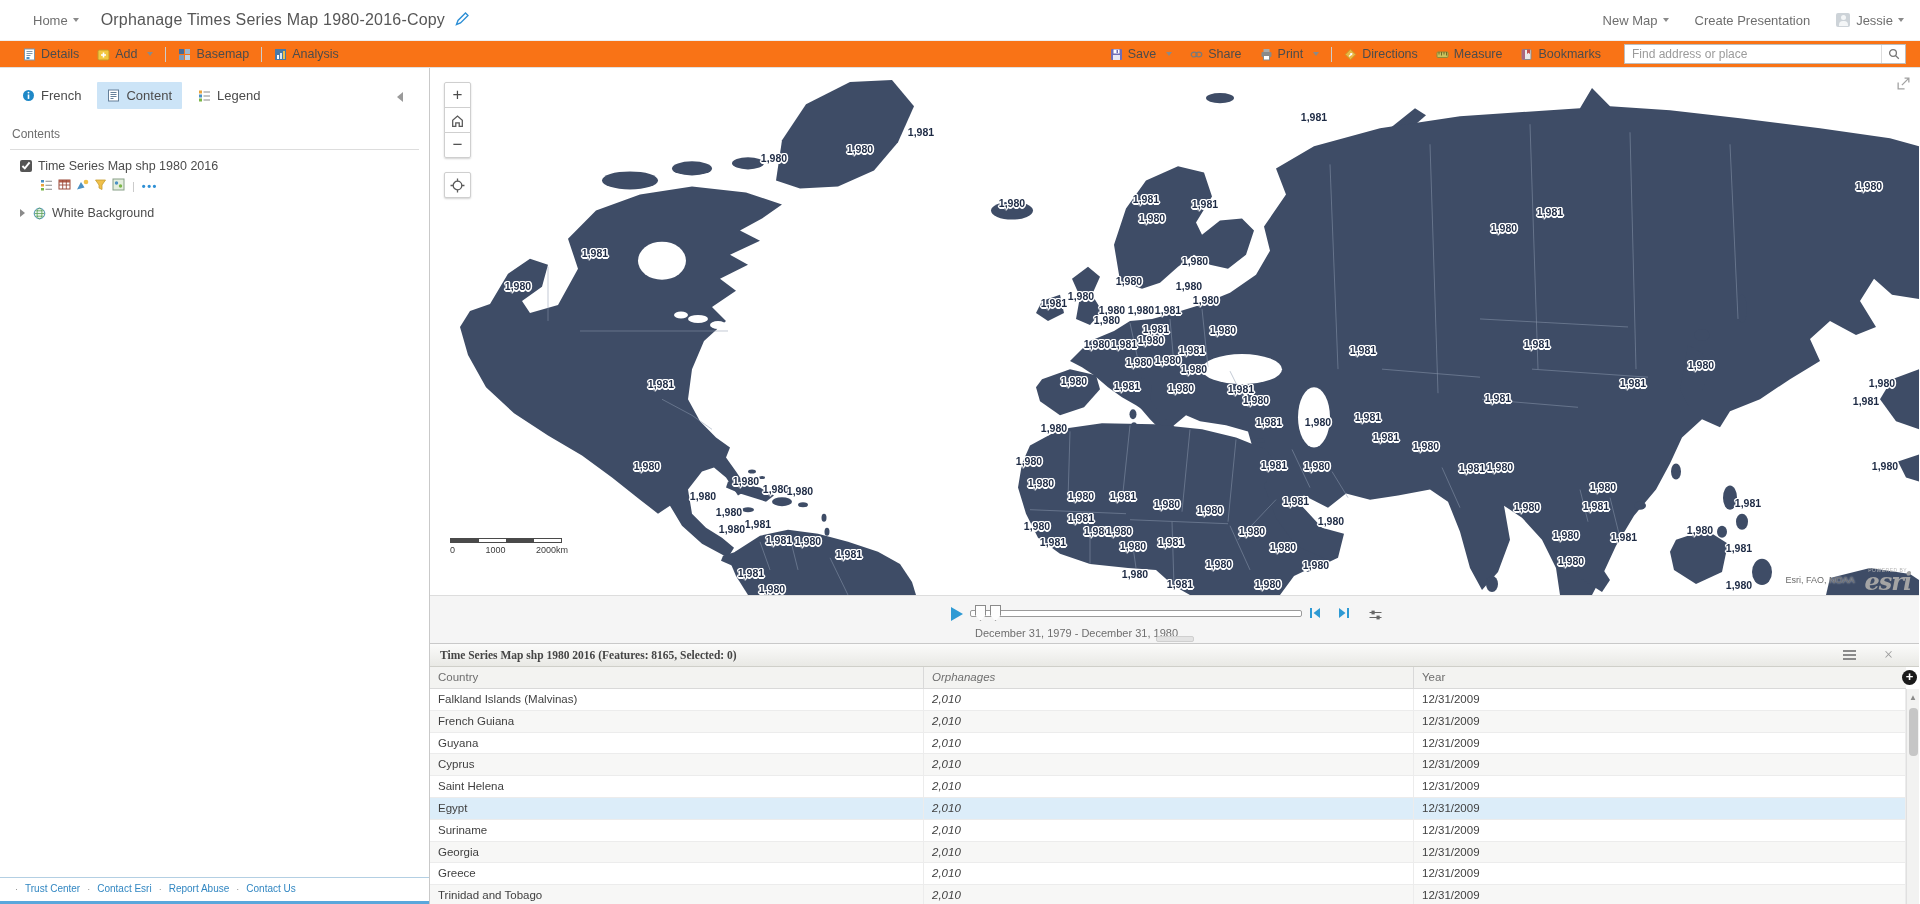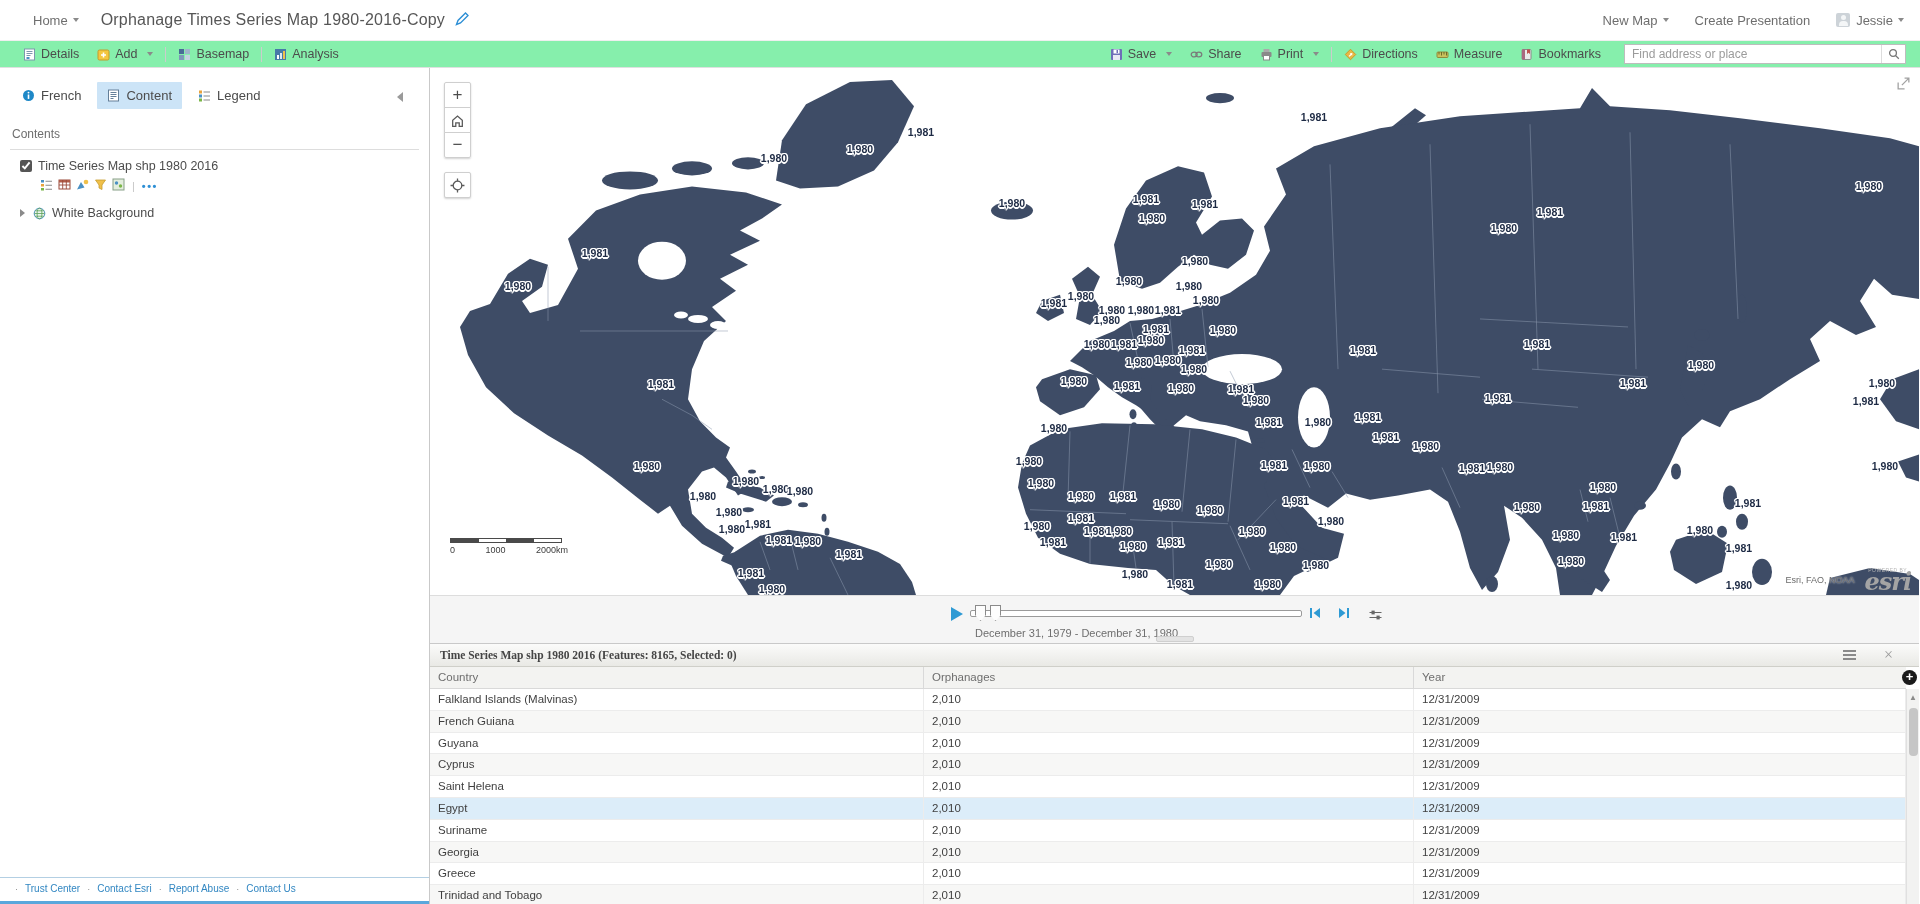--- a/index.html
+++ b/index.html
@@ -13,21 +13,21 @@
   .caret { display:inline-block; width:0; height:0; border-left:3.5px solid transparent; border-right:3.5px solid transparent; border-top:4px solid #8a8a8a; margin-left:5px; }
   .map-title { font-size:16px; color:#565656; margin-left:22px; letter-spacing:.2px; }
   .pencil { margin-left:10px; cursor:pointer; }
   .hdr-right { display:flex; align-items:center; gap:26px; font-size:13px; color:#6e6e6e; }
   .hdr-item { display:flex; align-items:center; cursor:pointer; }
   .avatar { width:14px; height:14px; background:#cdd3d8; border-radius:2px; margin-right:6px; position:relative; }
   .avatar::before { content:""; position:absolute; left:4.5px; top:2px; width:5px; height:5px; border-radius:50%; background:#f4f6f7; }
   .avatar::after { content:""; position:absolute; left:2.5px; top:8px; width:9px; height:5px; border-radius:4px 4px 0 0; background:#f4f6f7; }
 
   
-  .tbar { height:28px; background:#86efac; border-top:1px solid #efefef; border-bottom:1px solid #e0e0e0; display:flex; align-items:center; justify-content:space-between; padding:0 14px; }
+  .tbar { height:28px; background:#f97316; border-top:1px solid #efefef; border-bottom:1px solid #e0e0e0; display:flex; align-items:center; justify-content:space-between; padding:0 14px; }
   .tb-group { display:flex; align-items:center; height:100%; }
   .tb-btn { display:flex; align-items:center; gap:5px; font-size:12.5px; color:#4c4c4c; padding:0 9px; height:100%; cursor:pointer; white-space:nowrap; }
   .tb-sep { width:1px; height:15px; background:#ccc; margin:0 3px; }
   .icon13 { width:13px; height:13px; display:inline-block; flex:none; }
   .search-wrap { display:flex; align-items:center; width:282px; height:20px; border:1px solid #bdbdbd; background:#fff; margin-left:14px; }
   .search-wrap input { flex:1; border:none; outline:none; font-size:12px; color:#555; padding:0 7px; font-family:"Liberation Sans",sans-serif; height:100%; }
   .search-wrap input::placeholder { color:#9b9b9b; }
   .search-btn { width:24px; height:100%; display:flex; align-items:center; justify-content:center; border-left:1px solid #ddd; cursor:pointer; }
 
   
@@ -91,21 +91,21 @@
   
   .tablepanel { flex:1; position:relative; background:#fff; border-top:1px solid #c9c9c9; overflow:hidden; }
   .t-titlebar { height:23px; background:linear-gradient(#fbfbfa,#e9e9e5); border-bottom:1px solid #cfcfc9; display:flex; align-items:center; padding:0 10px;font-family:Liberation Serif, serif; }
   .t-title { font-size:11.5px; font-weight:bold; color:#454545; }
   .t-bar-icons { margin-left:auto; display:flex; align-items:center; gap:28px; margin-right:16px; }
   .menu-ic { display:flex; flex-direction:column; gap:2.5px; cursor:pointer; }
   .menu-ic span { width:13px; height:1.5px; background:#8a8a8a; display:block; }
   .close-ic { font-size:16px; color:#9a9a9a; cursor:pointer; line-height:14px; }
   .t-head { height:22px; display:flex; background:#f3f3f1; border-bottom:1px solid #d9d9d9; width:calc(100% - 13px); }
   .thcell { font-size:11.5px; color:#6e6e6e; padding:4px 0 0 8px; border-right:1px solid #d9d9d9; }
-  .c0 { width:494px; flex:none; } .c1 { width:490px; flex:none; } .c2 { flex:1; border-right:none; }
+  .c0 { width:494px; flex:none; } .c1 { width:490px; flex:none;font-style:italic; } .c2 { flex:1; border-right:none; }
   .t-body { width:calc(100% - 13px); }
   .trow { display:flex; height:21.8px; border-bottom:1px solid #ececec; background:#fff; cursor:pointer; }
   .trow:nth-child(even) { background:#f7f7f6; }
   .trow.hl { background:#dcedf9; }
   .tcell { font-size:11.5px; color:#3f3f3f; padding:4px 0 0 8px; border-right:1px solid #ececec; overflow:hidden; white-space:nowrap; }
   .plus-btn { position:absolute; right:2px; top:26px; width:15px; height:15px; border-radius:50%; background:#1a1a1a; color:#fff; font-size:13px; line-height:13px; text-align:center; cursor:pointer; font-weight:bold; }
   .vscroll { position:absolute; right:0; top:45px; bottom:0; width:13px; background:#f2f2f1; border-left:1px solid #e0e0e0; }
   .vs-up { width:100%; text-align:center; font-size:8px; color:#8a8a8a; padding-top:4px; cursor:pointer; }
   .vs-thumb { width:9px; height:48px; background:#c6c6c6; border-radius:4px; margin:6px auto 0; cursor:grab; }
 </style>

